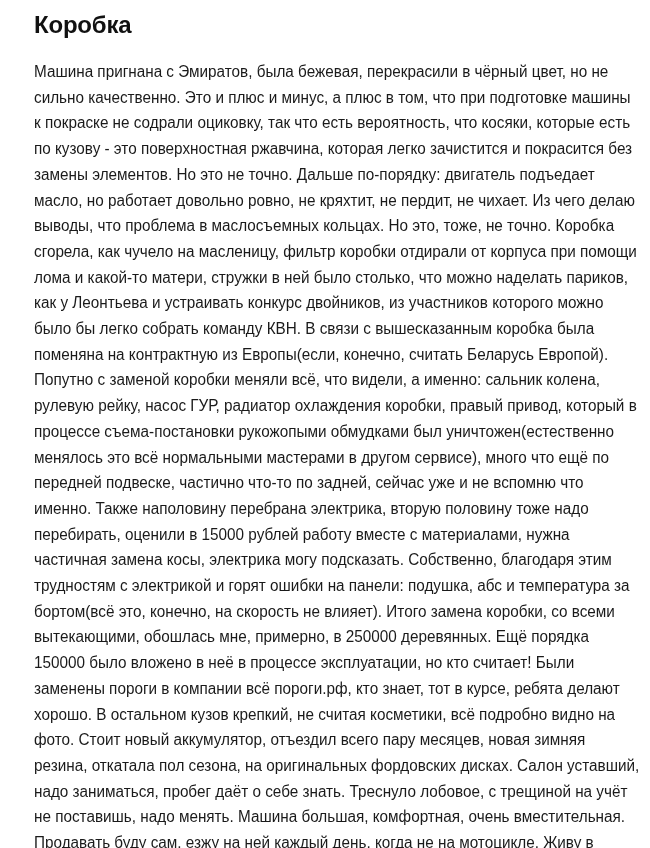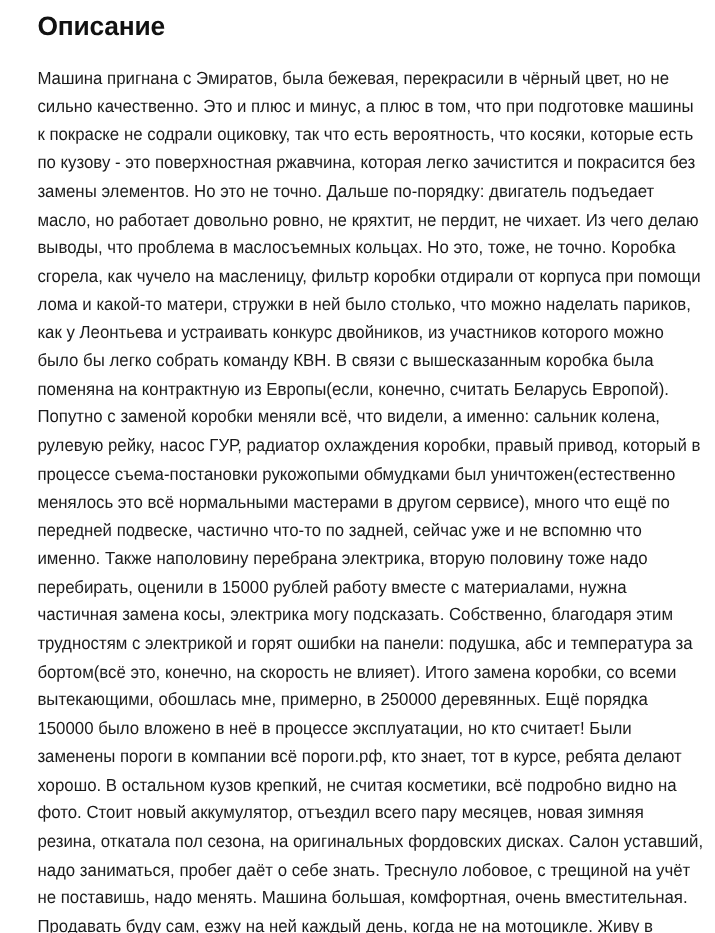--- a/index.html
+++ b/index.html
@@ -40,21 +40,21 @@
       display: block;
       white-space: nowrap;
       transform-origin: left center;
       transform: scaleX(0.955);
     }
   </style>
 </head>
 <body>
 
 <div class="section">
-  <h2 class="title">Описание</h2>
+  <h2 class="title">Коробка</h2>
   <div class="desc">
     <span class="line">Машина пригнана с Эмиратов, была бежевая, перекрасили в чёрный цвет, но не</span>
     <span class="line">сильно качественно. Это и плюс и минус, а плюс в том, что при подготовке машины</span>
     <span class="line">к покраске не содрали оциковку, так что есть вероятность, что косяки, которые есть</span>
     <span class="line">по кузову - это поверхностная ржавчина, которая легко зачистится и покрасится без</span>
     <span class="line">замены элементов. Но это не точно. Дальше по-порядку: двигатель подъедает</span>
     <span class="line">масло, но работает довольно ровно, не кряхтит, не пердит, не чихает. Из чего делаю</span>
     <span class="line">выводы, что проблема в маслосъемных кольцах. Но это, тоже, не точно. Коробка</span>
     <span class="line">сгорела, как чучело на масленицу, фильтр коробки отдирали от корпуса при помощи</span>
     <span class="line">лома и какой-то матери, стружки в ней было столько, что можно наделать париков,</span>

